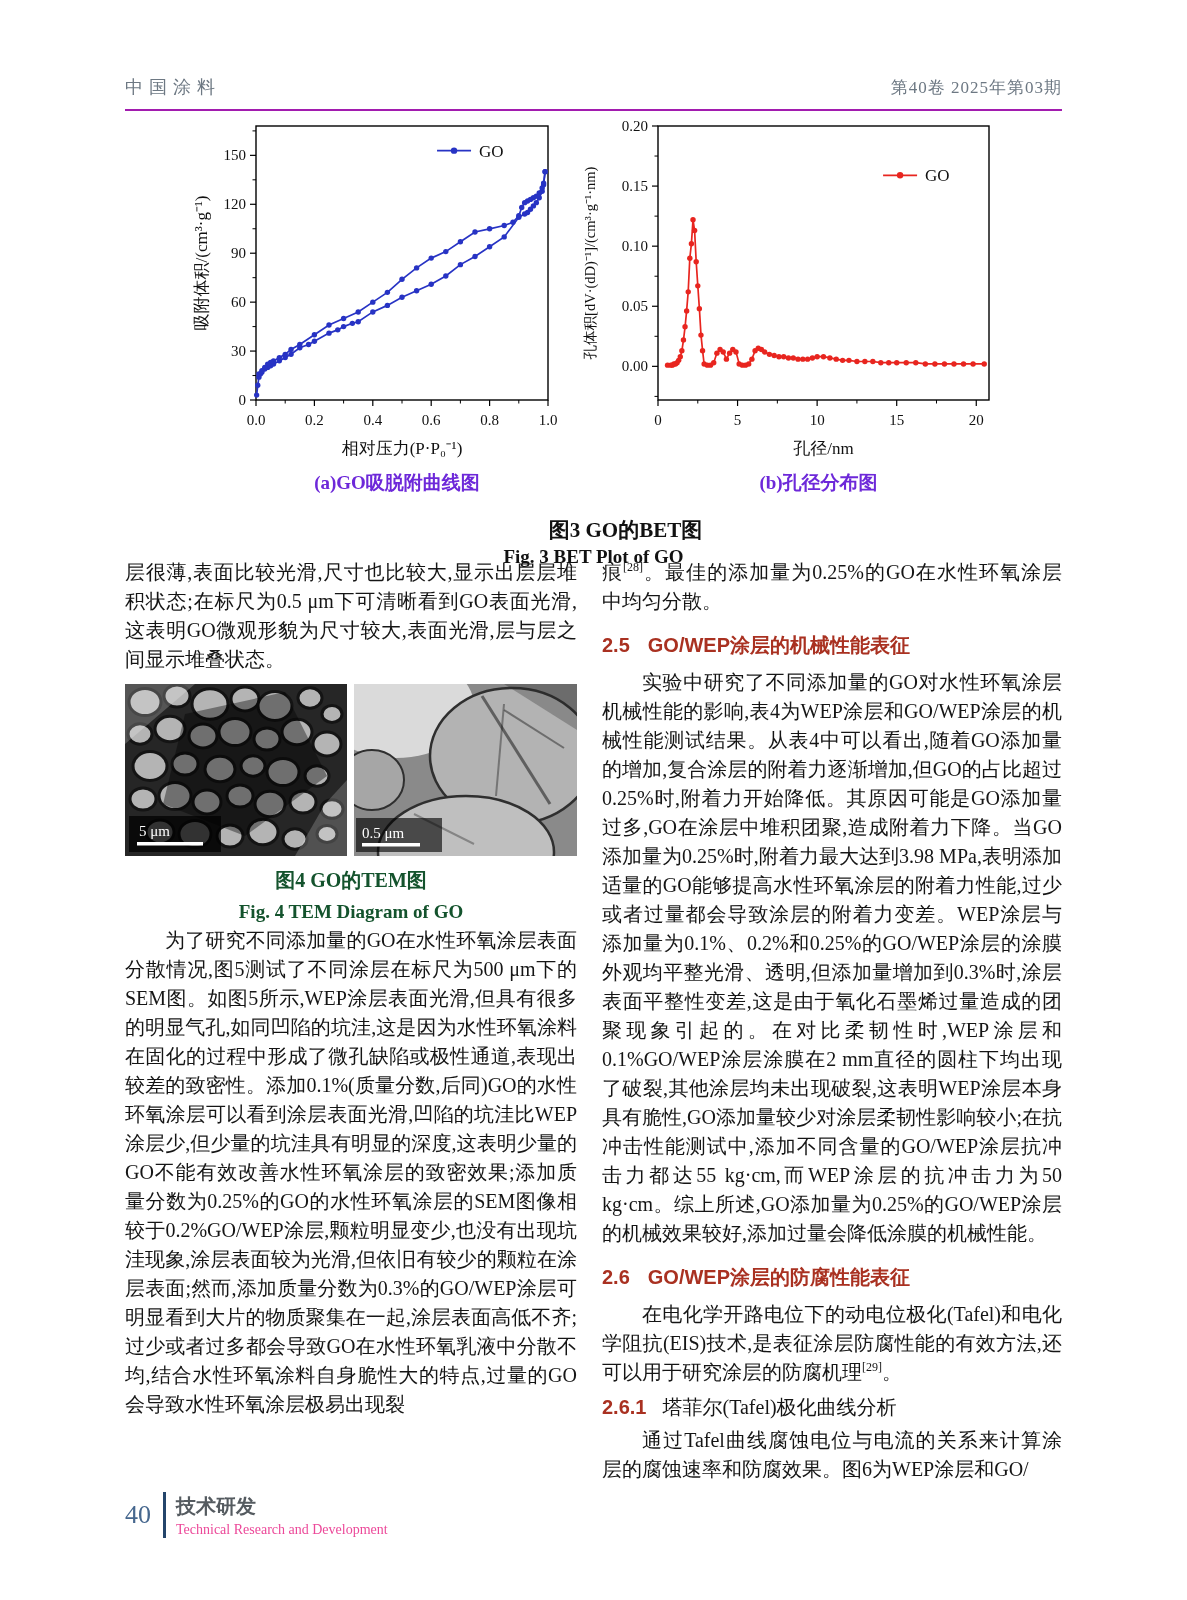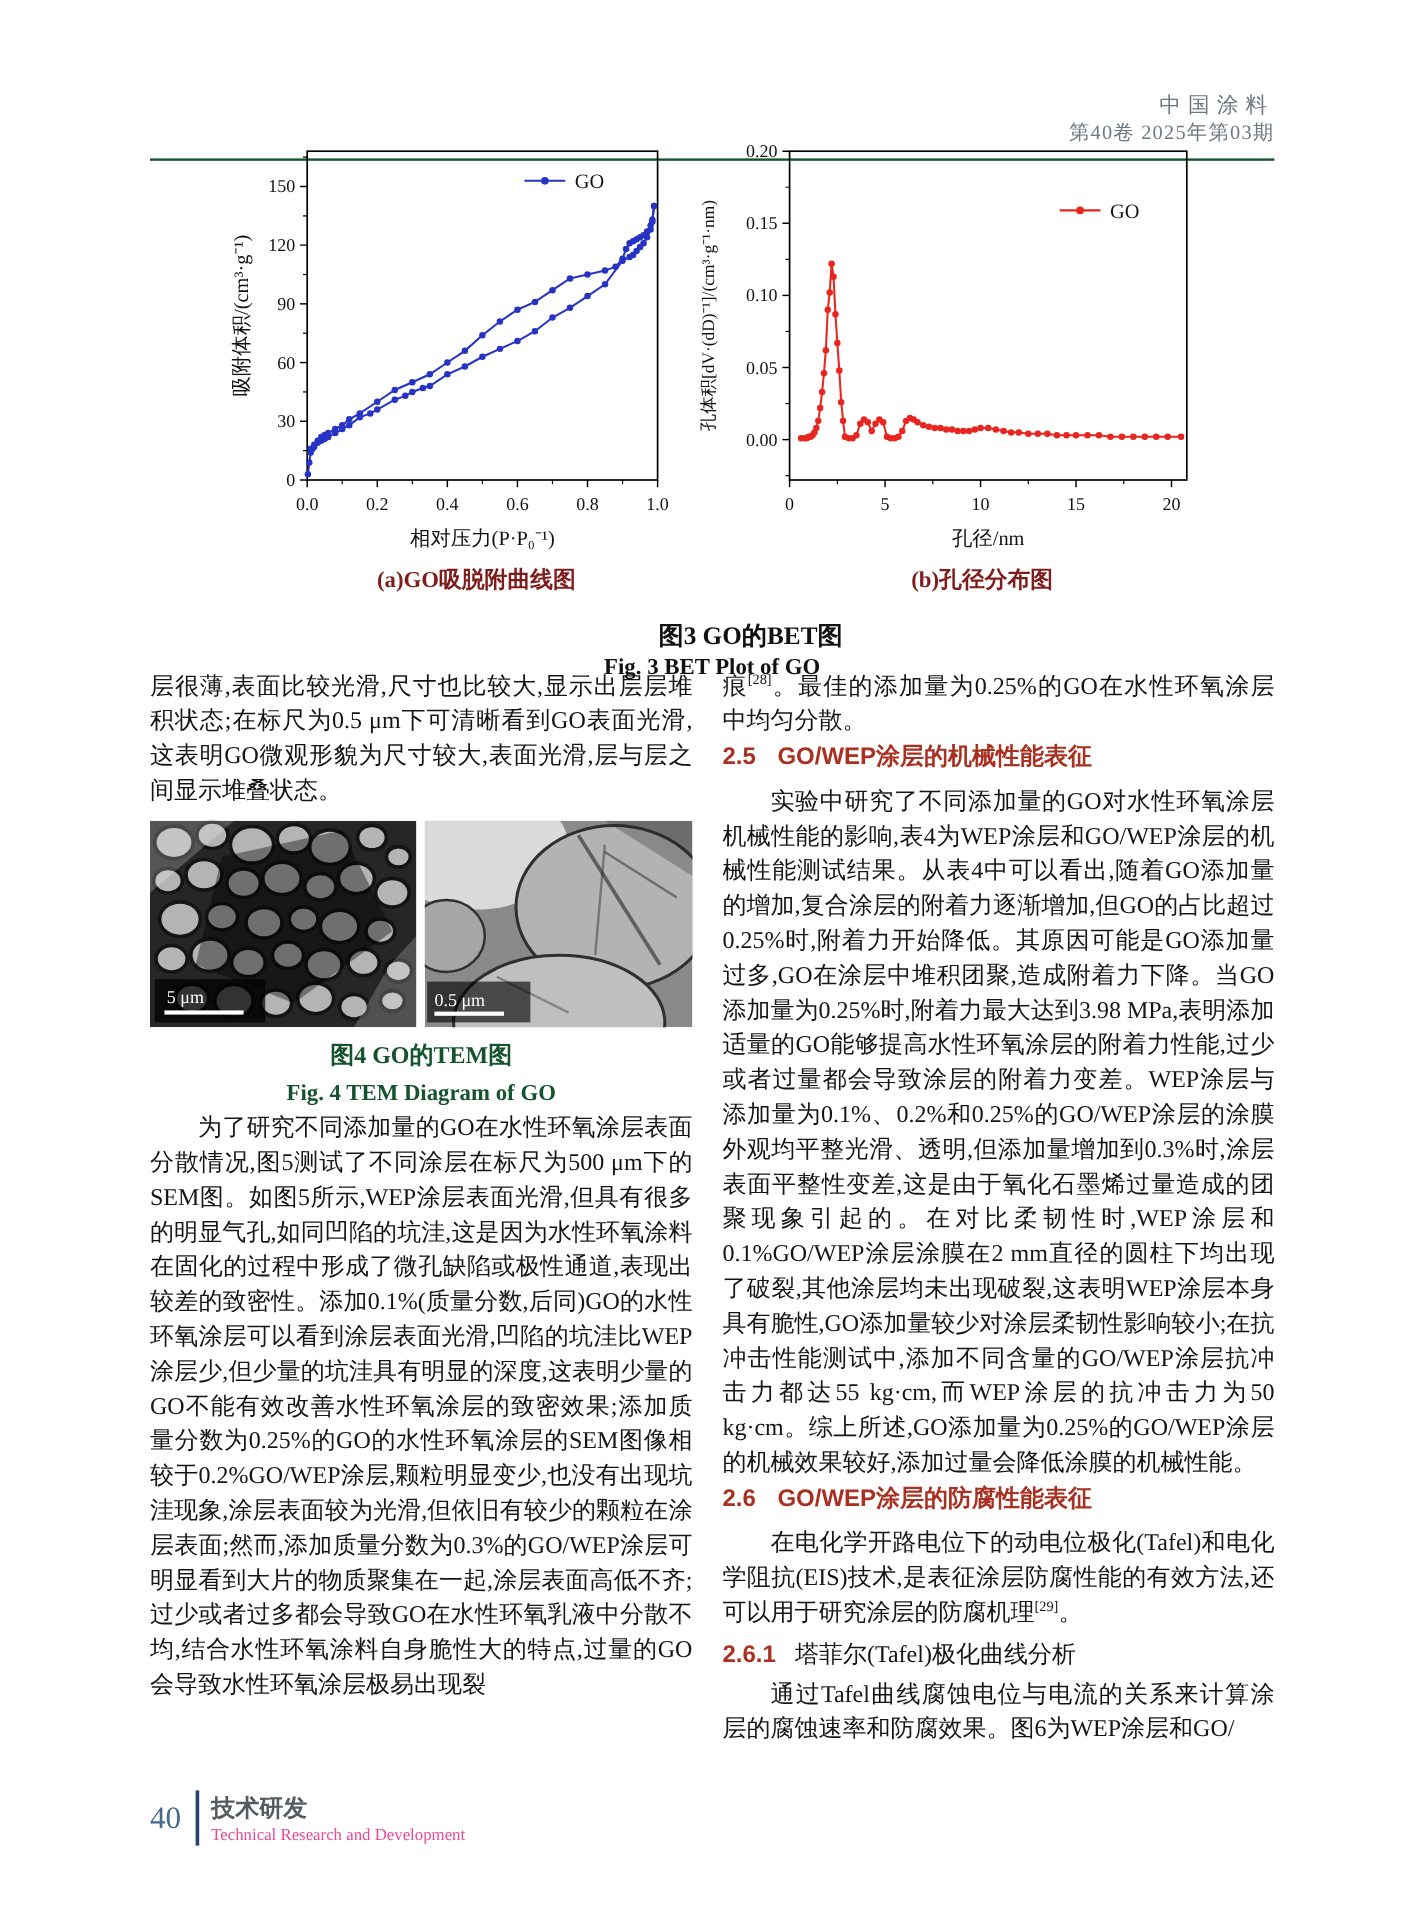--- a/index.html
+++ b/index.html
@@ -1,31 +1,31 @@
 <!DOCTYPE html>
 <html><head>
 <meta charset="utf-8">
 <style>
   * { box-sizing: border-box; margin: 0; padding: 0; }
   body { background: #ffffff; font-family: "Liberation Serif", serif; }
   .page { position: relative; width: 1187px; height: 1600px; background: #fff; overflow: hidden; }
 
   
   .header { position: absolute; left: 125px; top: 75px; width: 937px;
-            border-bottom: 2px solid #14532d; padding-bottom: 10px;
-            display: flex; justify-content: space-between; align-items: flex-end; flex-direction: column; }
+            border-bottom: 2px solid #a21caf; padding-bottom: 10px;
+            display: flex; justify-content: space-between; align-items: flex-end; }
   .header .journal { font-size: 18px; color: #6d7883; letter-spacing: 6px; }
   .header .issue { font-size: 17px; color: #6d7883; letter-spacing: 1px; }
 
   
   .charts { position: absolute; left: 190px; top: 112px; display: flex; }
   .chart-wrap { display: flex; flex-direction: column; }
   .chart-wrap.b { margin-left: 18px; }
   svg text { font-family: "Liberation Serif", serif; }
-  .subcap { text-align: center; font-size: 19px; font-weight: bold; color: #7f1d1d; margin-top: 6px; }
+  .subcap { text-align: center; font-size: 19px; font-weight: bold; color: #6d28d9; margin-top: 6px; }
   .subcap.a { padding-left: 44px; }
   .subcap.b { padding-left: 56px; }
   .fig3-title { position: absolute; left: 0; width: 1187px; text-align: center; font-weight: bold; color: #111; }
   .fig3-title.cn { top: 516px; font-size: 21px; margin-left: 32px; }
   .fig3-title.en { top: 546px; font-size: 19px; }
 
   
   .col { position: absolute; top: 558px; font-size: 20px; line-height: 29px; color: #151515; text-align: justify; }
   .col.left { left: 125px; width: 452px; }
   .col.right { left: 602px; width: 460px; }
@@ -36,21 +36,21 @@
   
   .tem-row { display: flex; margin-top: 10px; }
   .tem-row svg { display: block; }
   .tem-row .gap { width: 7px; }
   .figcap { text-align: center; font-weight: bold; color: #14532d; }
   .figcap.cn { margin-top: 10px; font-size: 20px; }
   .figcap.en { margin-top: 2px; font-size: 19px; }
 
   
   .h2 { font-family: "Liberation Sans", sans-serif; font-weight: bold; font-size: 20px;
-        color: #a93121; margin-top: 1px; margin-bottom: 8px; text-align: left; }
+        color: #a93121; margin-top: 15px; margin-bottom: 8px; text-align: left; }
   .h2 .num { margin-right: 18px; }
   .h3 { font-size: 20px; margin-top: 6px; margin-bottom: 4px; text-align: left; }
   .h3 .num { font-family: "Liberation Sans", sans-serif; font-weight: bold; color: #a93121; margin-right: 16px; }
   .h3 .t { color: #151515; }
 
   
   .footer { position: absolute; left: 125px; top: 1492px; display: flex; align-items: center; }
   .footer .pagenum { font-size: 26px; color: #46678e; margin-right: 12px; }
   .footer .bar { width: 3px; height: 46px; background: #24456b; margin-right: 10px; }
   .footer .sec-cn { font-family: "Liberation Sans", sans-serif; font-weight: bold; font-size: 20px; color: #555b60; }

